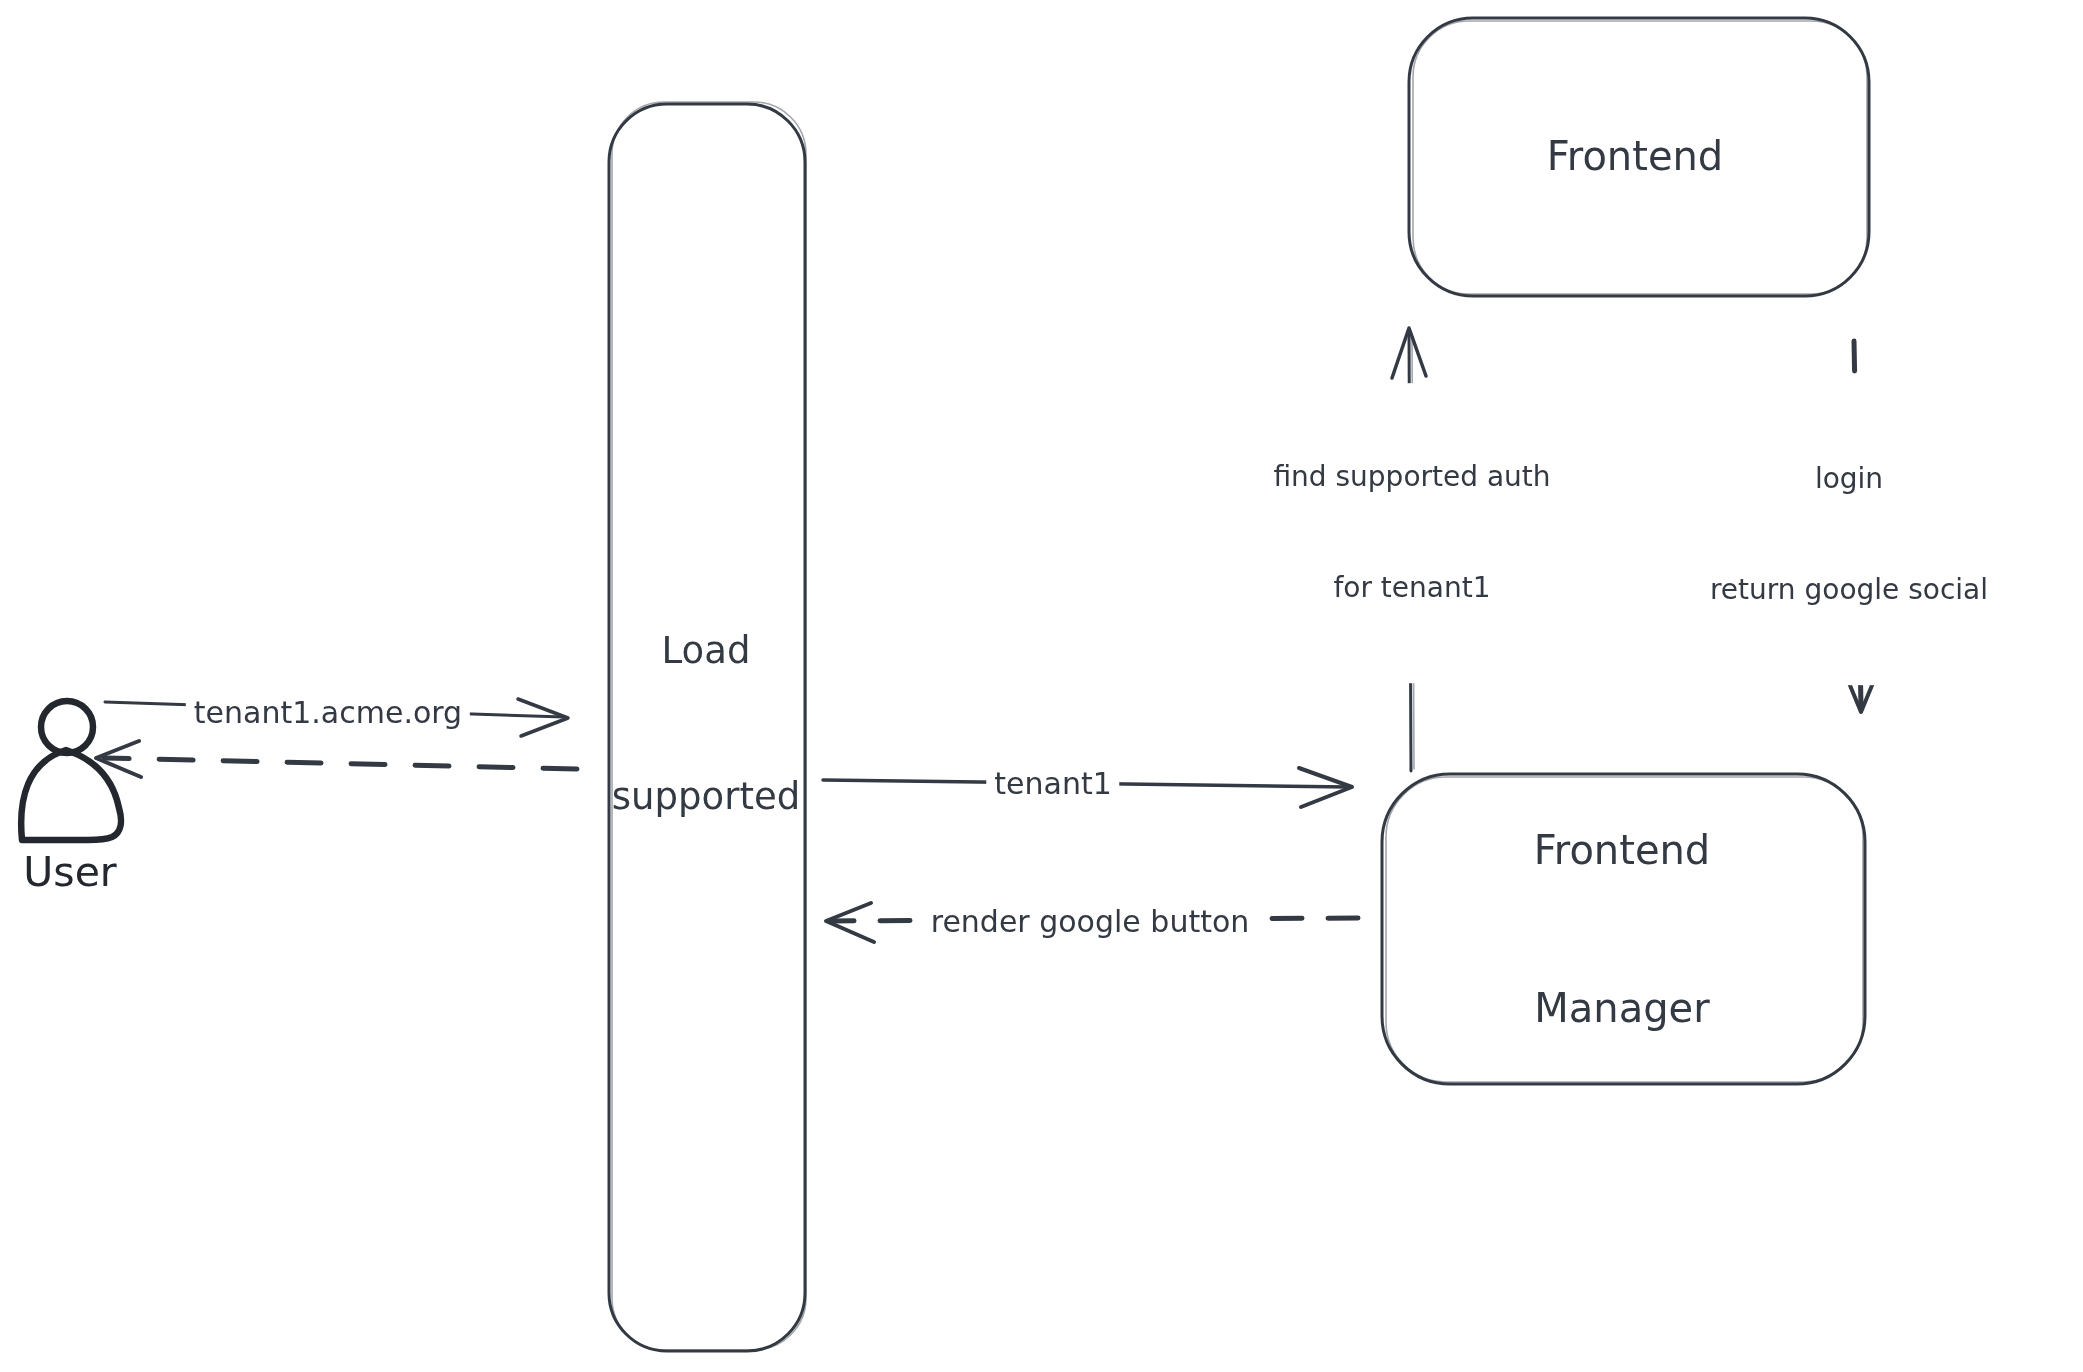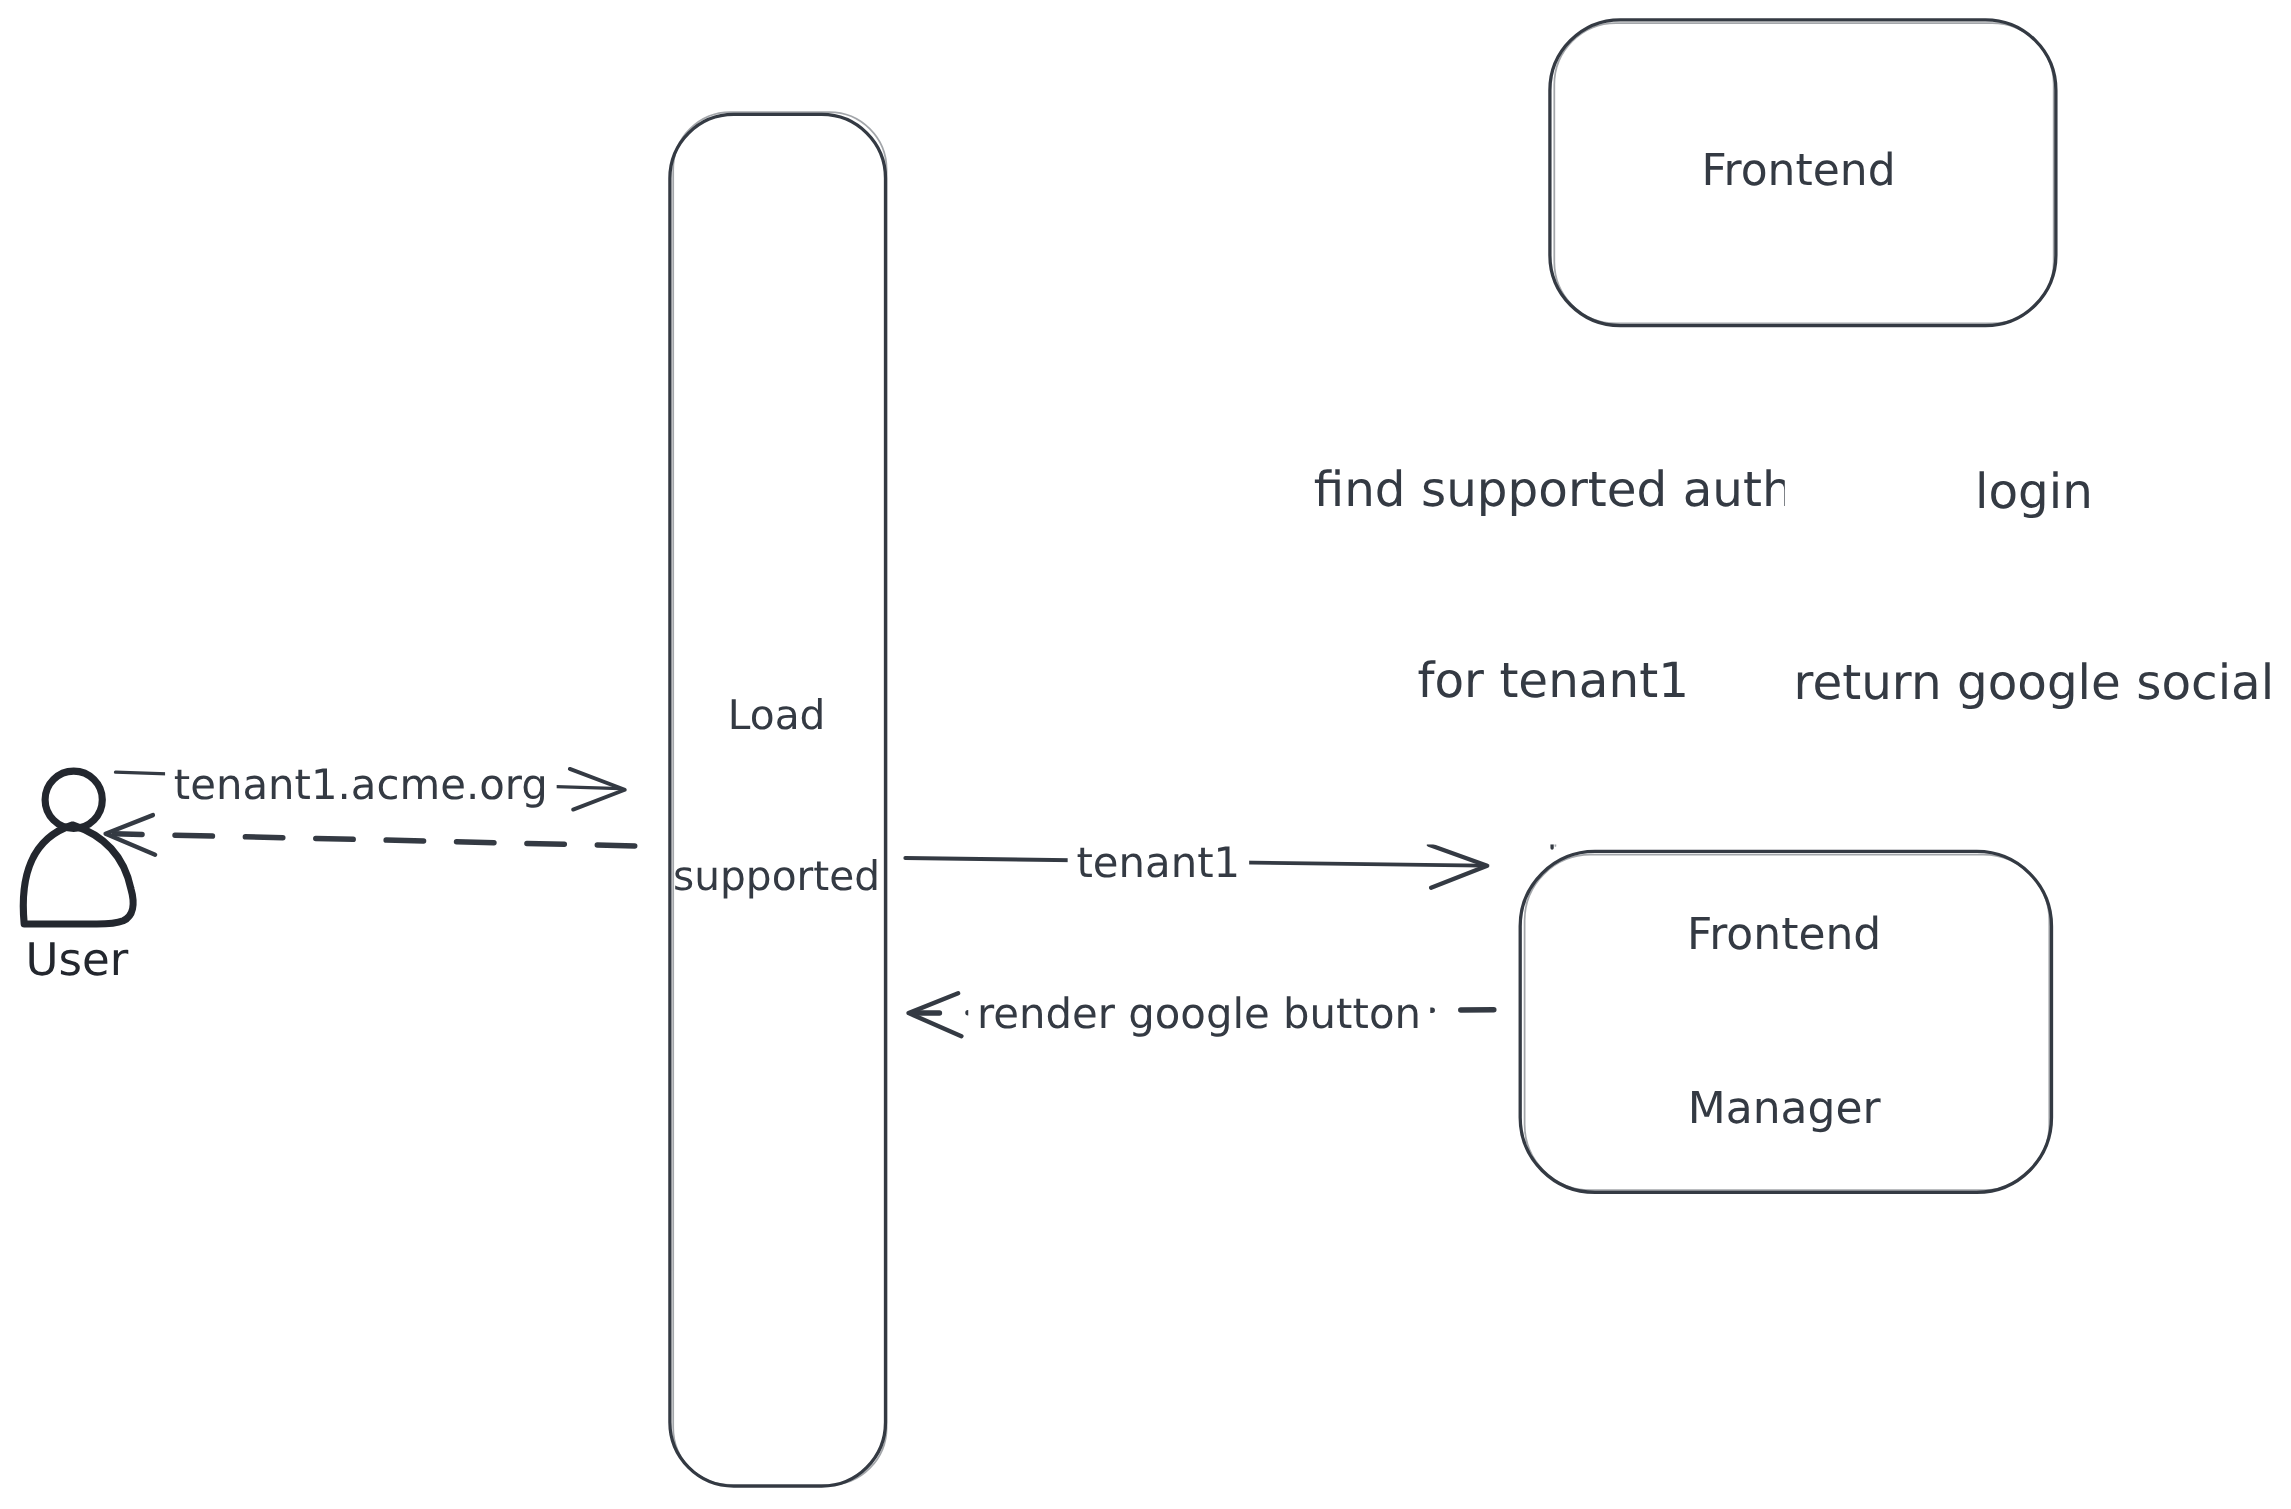--- a/index.html
+++ b/index.html
@@ -38,22 +38,22 @@
     transform: translate(-50%, -50%);
     white-space: pre;
     text-align: center;
     color: var(--ink);
     line-height: 1.32;
   }
   .edge-label { background: var(--bg); padding: 2px 8px; }
   .node-label-lb   { font-size: 37px; text-align: center; }
   .node-label-big  { font-size: 40px; }
   .user-label      { font-size: 41px; color: var(--ink-strong); }
-  .e-label-lg      { font-size: 38px; }
-  .e-label-md      { font-size: 44px; }
+  .e-label-lg      { font-size: 30px; }
+  .e-label-md      { font-size: 28px; }
 </style>
 </head>
 <body>
 
 <div class="canvas">
 
   <svg class="layer" viewBox="0 0 2083 1372" xmlns="http://www.w3.org/2000/svg">
     <defs>
       <pattern id="crosshatch" patternUnits="userSpaceOnUse" width="15" height="15" patternTransform="rotate(45 0 0)">
         <line class="hatchline" x1="0" y1="0" x2="0" y2="15"></line>

